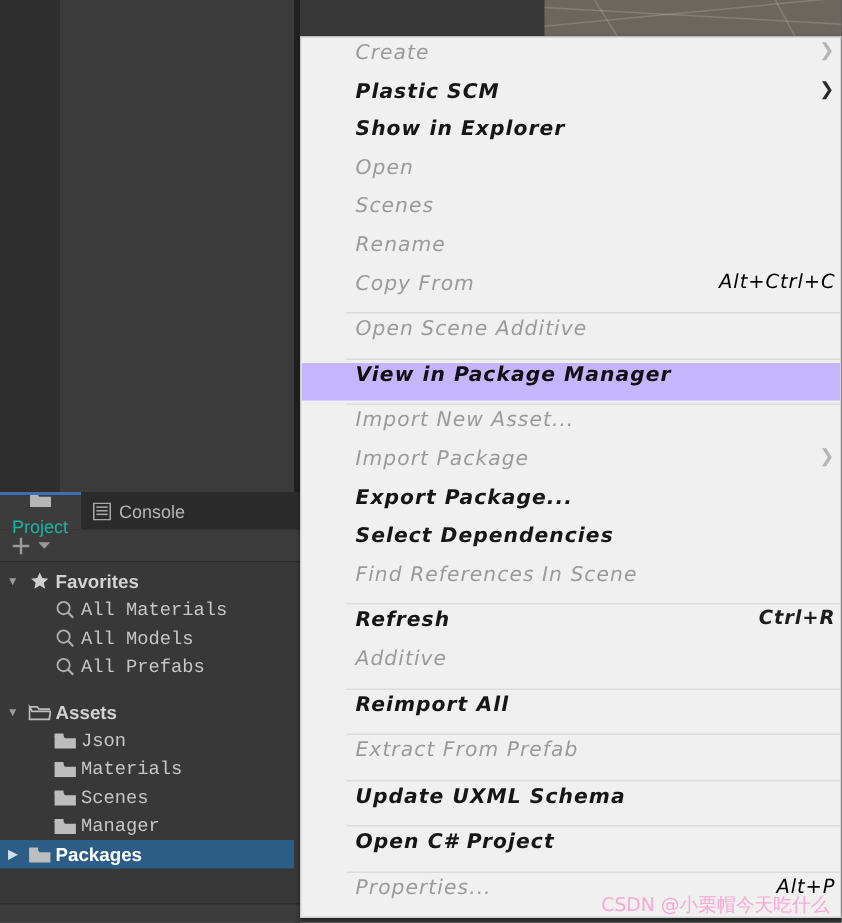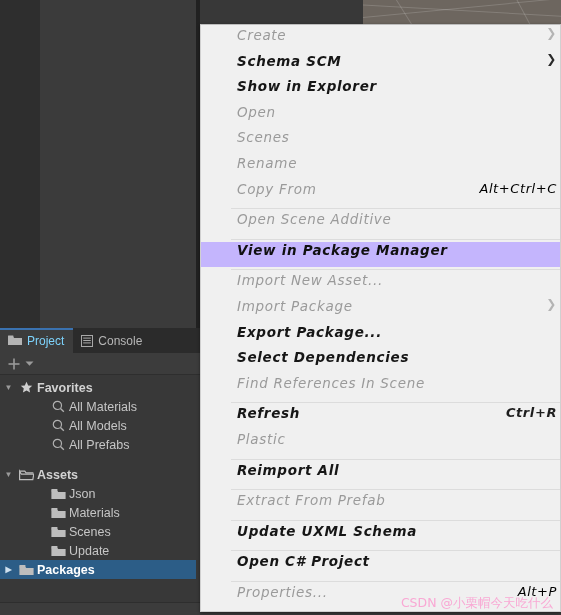--- a/index.html
+++ b/index.html
@@ -77,21 +77,22 @@
     display: flex;
     align-items: center;
     gap: 5px;
     padding: 0 9px 0 8px;
     font-size: 12px;
     color: #b6b6b6;
     position: relative;
   }
   .tab.active {
     background: #3c3c3c;
-    color: #7dd3fc;
+    color: #14b8a6;
+    flex-direction: column;
   }
   .tab.active::before {
     content: "";
     position: absolute;
     left: 0; right: 0; top: 0;
     height: 2px;
     background: #3a72b0;
   }
   .tab .ico { display: inline-flex; align-items: center; }
 
@@ -133,21 +134,21 @@
   }
   .row .tw.blank { }
   .row .gi {
     width: 18px;
     flex: 0 0 18px;
     display: inline-flex;
     justify-content: center;
     align-items: center;
   }
   .row .lbl { padding-left: 2px; }
-  .indent-1 { padding-left: 32px; }
+  .indent-1 { padding-left: 17px; font-family: Liberation Mono, monospace; }
   .spacer-row { height: 11px; }
 
   
   .tree-scroll {
     position: absolute;
     right: 0; top: 0;
     width: 4px; height: 100%;
     background: #383838;
   }
 
@@ -367,21 +368,21 @@
           <span class="lbl">Scenes</span>
         </div>
         <div class="row indent-1">
           <span class="tw blank"></span>
           <span class="gi">
             <svg width="15" height="12" viewBox="0 0 15 12">
               <rect x="0.4" y="1" width="6" height="2.4" rx="0.4" fill="#bdbdbd"></rect>
               <path d="M0.4 2.4h5.6l1.3 1.7H14.6V11H0.4z" fill="#bdbdbd"></path>
             </svg>
           </span>
-          <span class="lbl">Update</span>
+          <span class="lbl">Manager</span>
         </div>
         <div class="row bold selected">
           <span class="tw" style="font-size: 8px; color: rgb(207, 224, 238);">▶</span>
           <span class="gi">
             <svg width="15" height="12" viewBox="0 0 15 12">
               <rect x="0.4" y="1" width="6" height="2.4" rx="0.4" fill="#bdbdbd"></rect>
               <path d="M0.4 2.4h5.6l1.3 1.7H14.6V11H0.4z" fill="#bdbdbd"></path>
             </svg>
           </span>
           <span class="lbl">Packages</span>
@@ -390,21 +391,21 @@
 
     <div class="panel-bottom"></div>
   </div>
 
   <div class="ctx-menu" id="ctxmenu">
       <div class="mi disabled">
         <span>Create</span>
         <span class="arrow">❯</span>
       </div>
       <div class="mi enabled">
-        <span>Schema SCM</span>
+        <span>Plastic SCM</span>
         <span class="arrow">❯</span>
       </div>
       <div class="mi enabled">
         <span>Show in Explorer</span>
       </div>
       <div class="mi disabled">
         <span>Open</span>
       </div>
       <div class="mi disabled">
         <span>Scenes</span>
@@ -440,21 +441,21 @@
       </div>
       <div class="mi disabled">
         <span>Find References In Scene</span>
       </div>
       <div class="sep"></div>
       <div class="mi enabled has-sc">
         <span>Refresh</span>
         <span class="sc">Ctrl+R</span>
       </div>
       <div class="mi disabled">
-        <span>Plastic</span>
+        <span>Additive</span>
       </div>
       <div class="sep"></div>
       <div class="mi enabled">
         <span>Reimport All</span>
       </div>
       <div class="sep"></div>
       <div class="mi disabled">
         <span>Extract From Prefab</span>
       </div>
       <div class="sep"></div>

